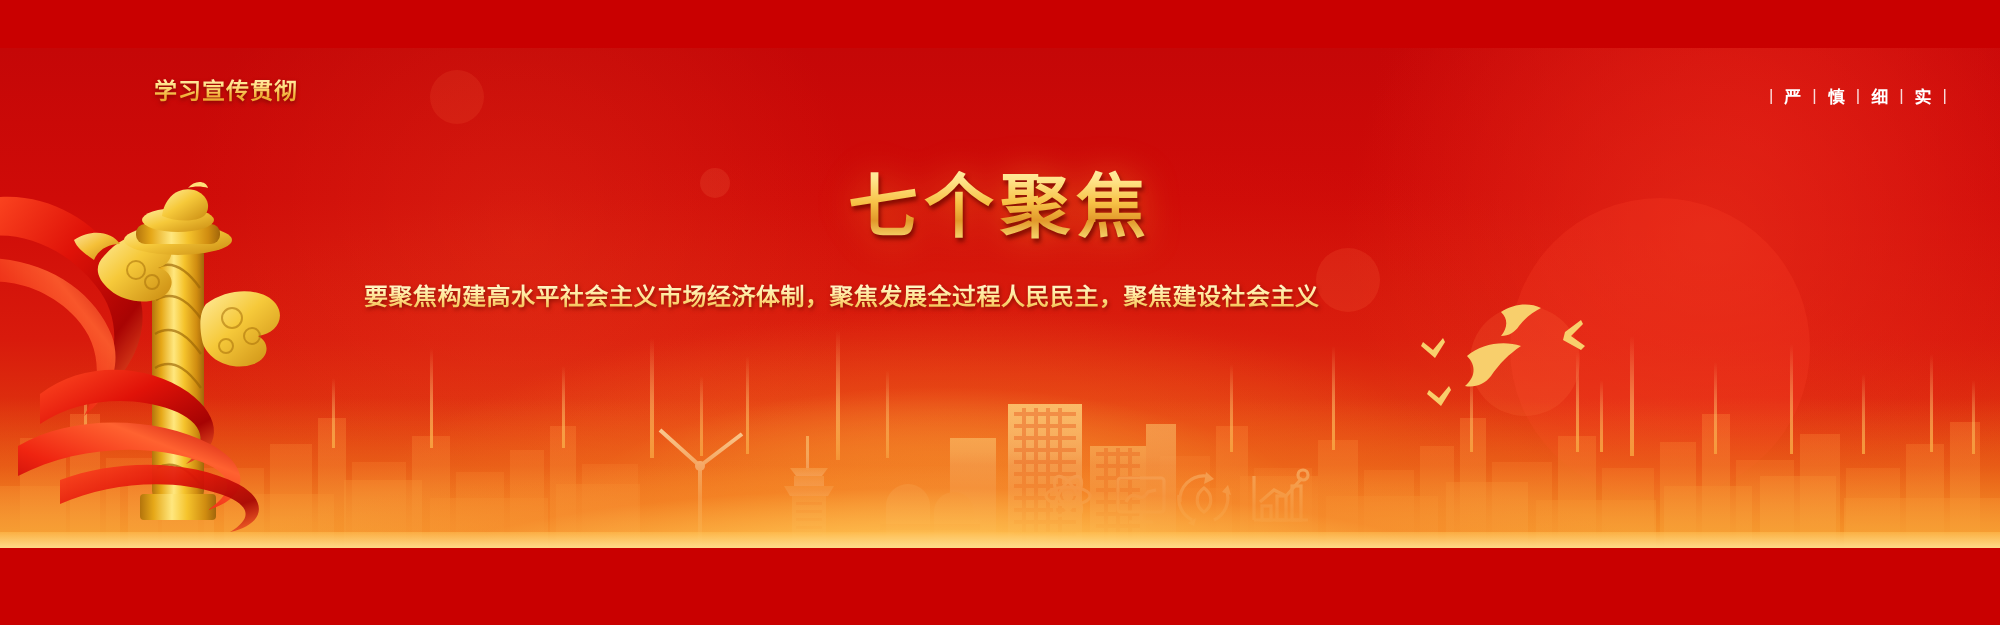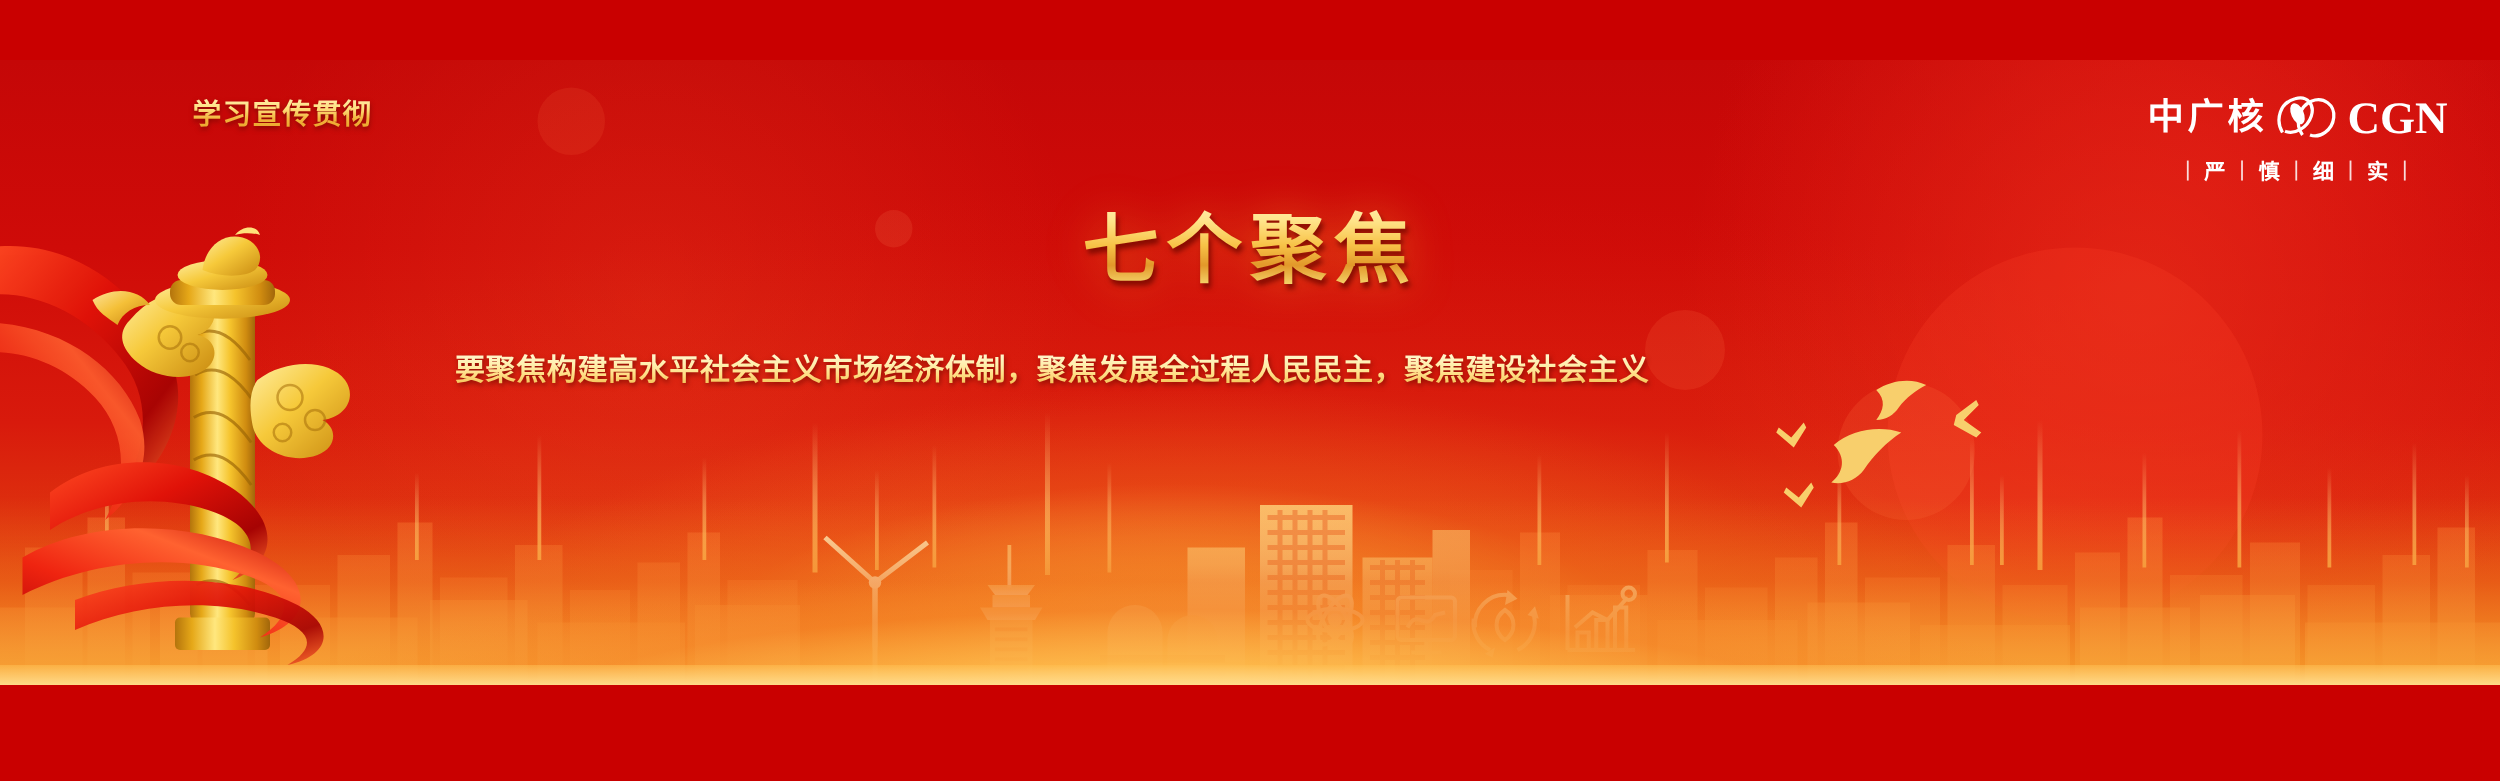--- a/index.html
+++ b/index.html
@@ -72,21 +72,21 @@
     background:linear-gradient(180deg,#fff3c2 0%,#ffdf7d 38%,#f2b33c 62%,#e69a22 100%);
     -webkit-background-clip:text;background-clip:text;color:transparent;
     filter:drop-shadow(0 2px 2px rgba(110,6,0,.75));
   }
 
   #main-title{
     position:absolute;left:0;top:102px;width:2000px;text-align:center;z-index:30;
   }
   #main-title .t{
     display:inline-block;
-    font-size:61px;font-weight:900;letter-spacing:6px;
+    font-size:70px;font-weight:900;letter-spacing:6px;
     background:linear-gradient(180deg,#fff6cf 0%,#ffe48a 30%,#f7c247 52%,#e2982a 70%,#f6d66c 88%,#c87a18 100%);
     -webkit-background-clip:text;background-clip:text;color:transparent;
     text-shadow:0 0 0 rgba(0,0,0,0);
     filter:drop-shadow(2px 4px 2px rgba(120,8,0,.85)) drop-shadow(0 0 18px rgba(255,170,40,.35));
   }
 
   #body-copy{
     position:absolute;left:300px;top:230px;width:1400px;z-index:30;
   }
   #body-copy .p{
@@ -425,31 +425,20 @@
 
     <div id="main-title">
       <span class="t">七个聚焦</span>
     </div>
 
     <div id="body-copy">
       <div class="p"><span class="indent"></span><span>要聚焦构建高水平社会主义市场经济体制，聚焦发展全过程人民民主，聚焦建设社会主义</span></div>
     </div>
 
     <div id="logo-block">
-      <div id="logo-row">
-        <span id="logo-cn">中广核</span>
-        <svg width="56" height="40" viewBox="0 0 56 40">
-          <g fill="none" stroke="#ffffff" stroke-width="2.6">
-            <path d="M8,32 C2,22 6,8 18,5 C28,2 34,10 31,19 C28,28 18,34 10,31"></path>
-            <path d="M24,34 C18,26 20,12 31,7 C41,3 50,10 49,20 C48,30 38,37 30,34"></path>
-          </g>
-          <ellipse cx="20" cy="17" rx="5" ry="9" transform="rotate(-24 20 17)" fill="#ffffff"></ellipse>
-        </svg>
-        <span id="logo-en">CGN</span>
-      </div>
       <div id="logo-tagline">
         <span class="bar">|</span>
         <span>严</span>
         <span class="bar">|</span>
         <span>慎</span>
         <span class="bar">|</span>
         <span>细</span>
         <span class="bar">|</span>
         <span>实</span>
         <span class="bar">|</span>

